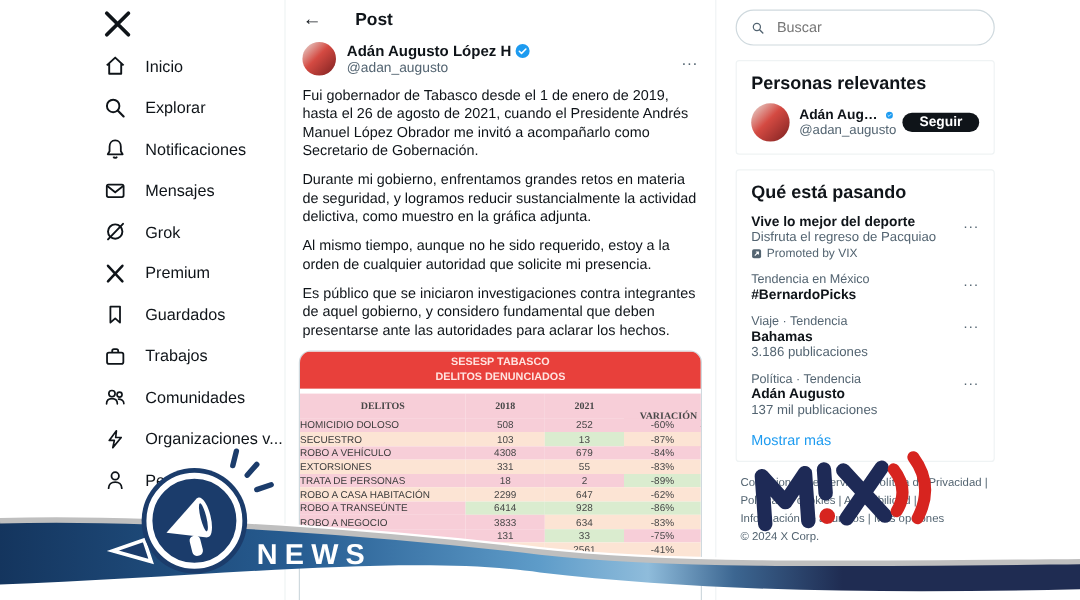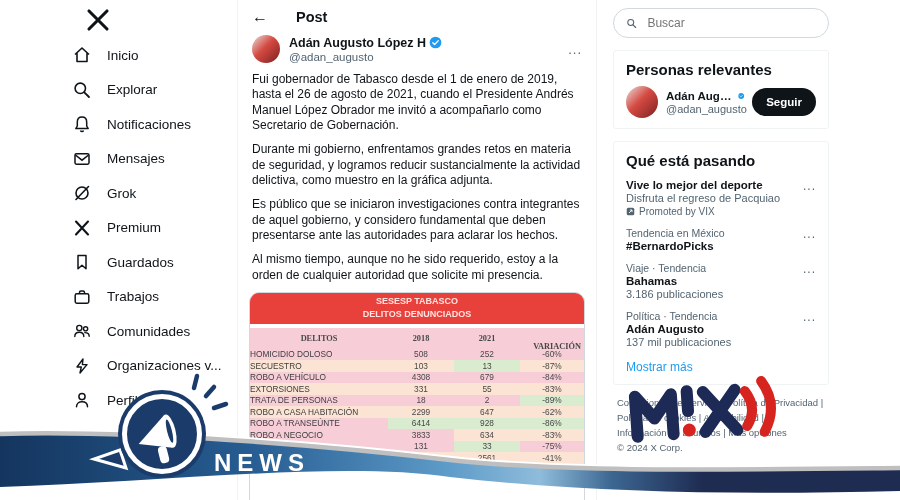--- a/index.html
+++ b/index.html
@@ -1,21 +1,21 @@
 <!DOCTYPE html>
 <html><head>
 <meta charset="utf-8">
 <style>
   html,body{margin:0;padding:0;background:#fff;}
   .stage{position:relative;width:900px;height:500px;overflow:hidden;background:#fff;
          font-family:"Liberation Sans",sans-serif;color:#0f1419;}
   
   .sidebar{position:absolute;left:0;top:0;width:237px;height:100%;}
   .xlogo{position:absolute;left:86px;top:8px;width:24px;height:24px;}
-  .nav{position:absolute;left:72px;top:38px;}
+  .nav{position:absolute;left:86px;top:38px;}
   .nav-item{display:flex;align-items:center;height:34.5px;cursor:pointer;}
   .nicon{width:20px;height:20px;margin-right:15px;flex:0 0 20px;}
   .nlabel{font-size:13.5px;color:#0f1419;white-space:nowrap;}
   
   .center{position:absolute;left:237px;top:0;width:360px;height:100%;
           border-left:1px solid #eff3f4;border-right:1px solid #eff3f4;box-sizing:border-box;}
   .post-head{display:flex;align-items:center;padding:8px 14px 2px;}
   .back{font-size:16px;width:20px;}
   .post-title{font-weight:bold;font-size:14.5px;margin-left:24px;}
   .author{display:flex;align-items:center;padding:7px 14px 0;}
@@ -57,21 +57,21 @@
          box-sizing:border-box;padding:10px 12px;background:#fff;}
   .panel-title{font-weight:bold;font-size:15px;margin-bottom:8px;}
   .person-row{display:flex;align-items:center;gap:8px;}
   .avatar-sm{width:32px;height:32px;border-radius:50%;flex:0 0 32px;
              background:linear-gradient(135deg,#e9e2dd 0%,#d44a42 45%,#7c2020 100%);}
   .p-names{flex:1;min-width:0;}
   .p-name{font-weight:bold;font-size:11.5px;display:flex;align-items:center;gap:3px;}
   .p-name .nm{max-width:86px;overflow:hidden;text-overflow:ellipsis;white-space:nowrap;}
   .p-handle{font-size:11px;color:#536471;margin-top:1px;}
   .follow-btn{background:#0f1419;color:#fff;font-weight:bold;font-size:11.5px;
-              border:none;border-radius:15px;height:28px;padding:0 14px;cursor:pointer;
+              border:none;border-radius:15px;height:16px;padding:0 14px;cursor:pointer;
               font-family:"Liberation Sans",sans-serif;}
   .trend{margin-top:10px;position:relative;}
   .trend:first-of-type{margin-top:2px;}
   .t-cat{font-size:10.5px;color:#536471;}
   .t-title{font-size:11.5px;font-weight:bold;margin-top:1px;}
   .t-sub{font-size:11px;color:#536471;margin-top:1px;}
   .t-prom{font-size:10px;color:#536471;margin-top:2px;display:flex;align-items:center;gap:4px;}
   .t-more{position:absolute;right:0;top:0;color:#536471;font-size:12px;letter-spacing:1px;cursor:pointer;}
   .show-more{color:#1d9bf0;font-size:12px;margin-top:12px;cursor:pointer;}
   .foot{margin:10px 0 0 20px;width:210px;font-size:9.5px;color:#536471;line-height:15px;}
@@ -185,22 +185,22 @@
               <path d="M5.8 10.3 L8.6 13 L14.2 7.4" fill="none" stroke="#fff" stroke-width="2" stroke-linecap="round" stroke-linejoin="round"></path>
             </svg>
         </div>
         <div class="a-handle">@adan_augusto</div>
       </div>
       <span class="more">...</span>
     </div>
     <div class="body-text">
       <p>Fui gobernador de Tabasco desde el 1 de enero de 2019, hasta el 26 de agosto de 2021, cuando el Presidente Andrés Manuel  López Obrador me invitó a acompañarlo como Secretario de Gobernación.</p>
       <p>Durante mi gobierno, enfrentamos grandes retos en materia de seguridad, y logramos reducir sustancialmente la actividad delictiva, como muestro en la gráfica adjunta.</p>
+      <p>Al mismo tiempo, aunque no he sido requerido, estoy a la orden de cualquier autoridad que solicite mi presencia.</p>
       <p>Es público que se iniciaron investigaciones contra integrantes de aquel gobierno, y considero fundamental que deben presentarse ante las autoridades para aclarar los hechos.</p>
-      <p>Al mismo tiempo, aunque no he sido requerido, estoy a la orden de cualquier autoridad que solicite mi presencia.</p>
     </div>
 
     <div class="card">
       <div class="tbanner">
         <div>SESESP TABASCO</div>
         <div>DELITOS DENUNCIADOS</div>
       </div>
       <div class="tgap"></div>
       <div class="trow thead">
         <div class="tcell c-pink">DELITOS</div>

